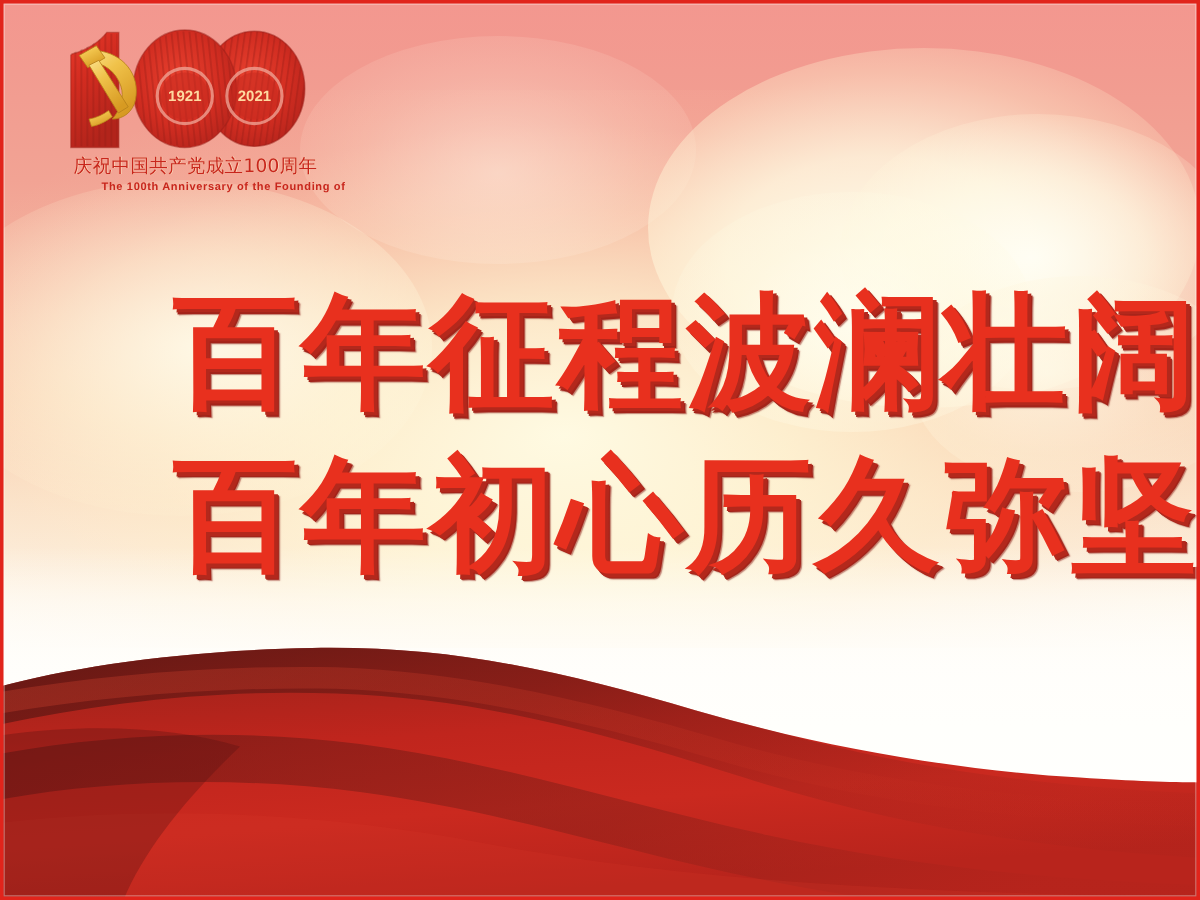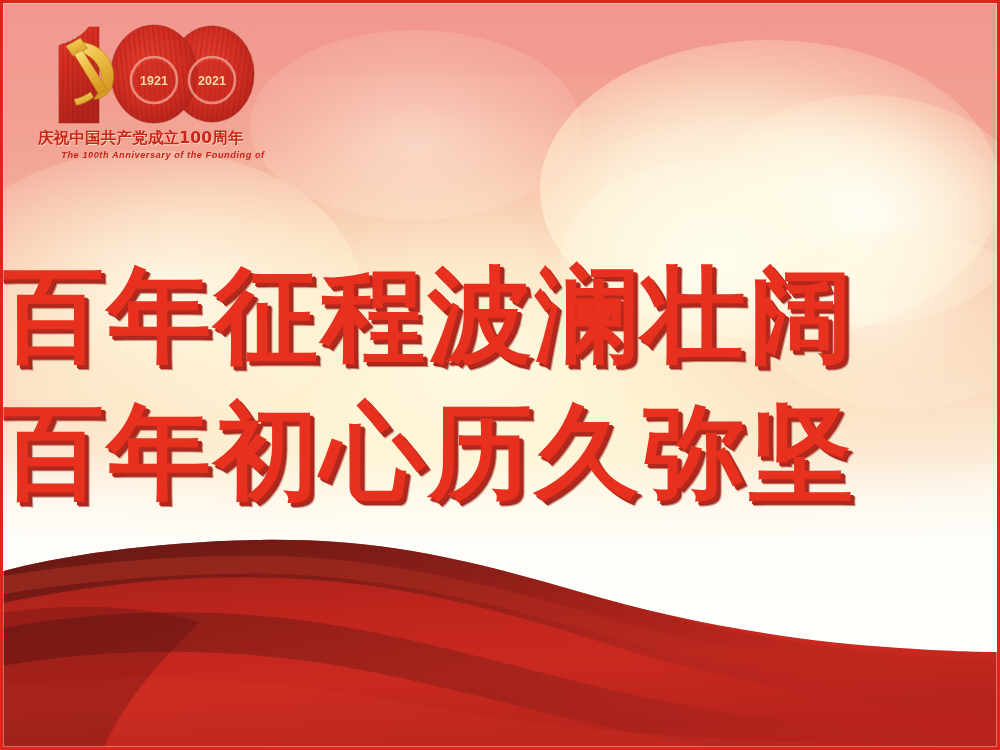--- a/index.html
+++ b/index.html
@@ -121,46 +121,45 @@
   }
   .logo-mark {
     position: relative;
     width: 205px;
     height: 104px;
     margin-left: 14px;
   }
   .logo-mark svg { display: block; }
   .logo-cn {
     margin-top: 2px;
+    text-align: center;
     font-family: "DejaVu Sans", "Liberation Sans", sans-serif;
     font-size: 15.5px;
-    font-weight: bold;
+    font-weight: normal;
     letter-spacing: 0.2px;
     color: #c8261c;
     text-shadow: 0.5px 0.5px 0 rgba(255,235,200,0.85);
     white-space: nowrap;
   }
   .logo-en {
-    text-align: center;
+    text-align: right;
     font-family: "Liberation Sans", sans-serif;
     font-size: 9.2px;
     font-weight: bold;
     letter-spacing: 0.55px;
     line-height: 12.5px;
     color: #c8261c;
     white-space: nowrap;
-    font-style: italic;
   }
 
   
   #slogan {
     position: absolute;
-    left: 0; right: 0; top: 226px;
-    text-align: left;
-    margin-top: 22px;
+    left: 12px; right: 0; top: 226px;
+    text-align: right;
   }
   .slogan-line {
     font-family: "DejaVu Sans", "Liberation Sans", sans-serif;
     font-weight: bold;
     font-size: 104px;
     line-height: 134px;
     letter-spacing: 3px;
     color: #e8301e;
     white-space: nowrap;
     text-shadow:

